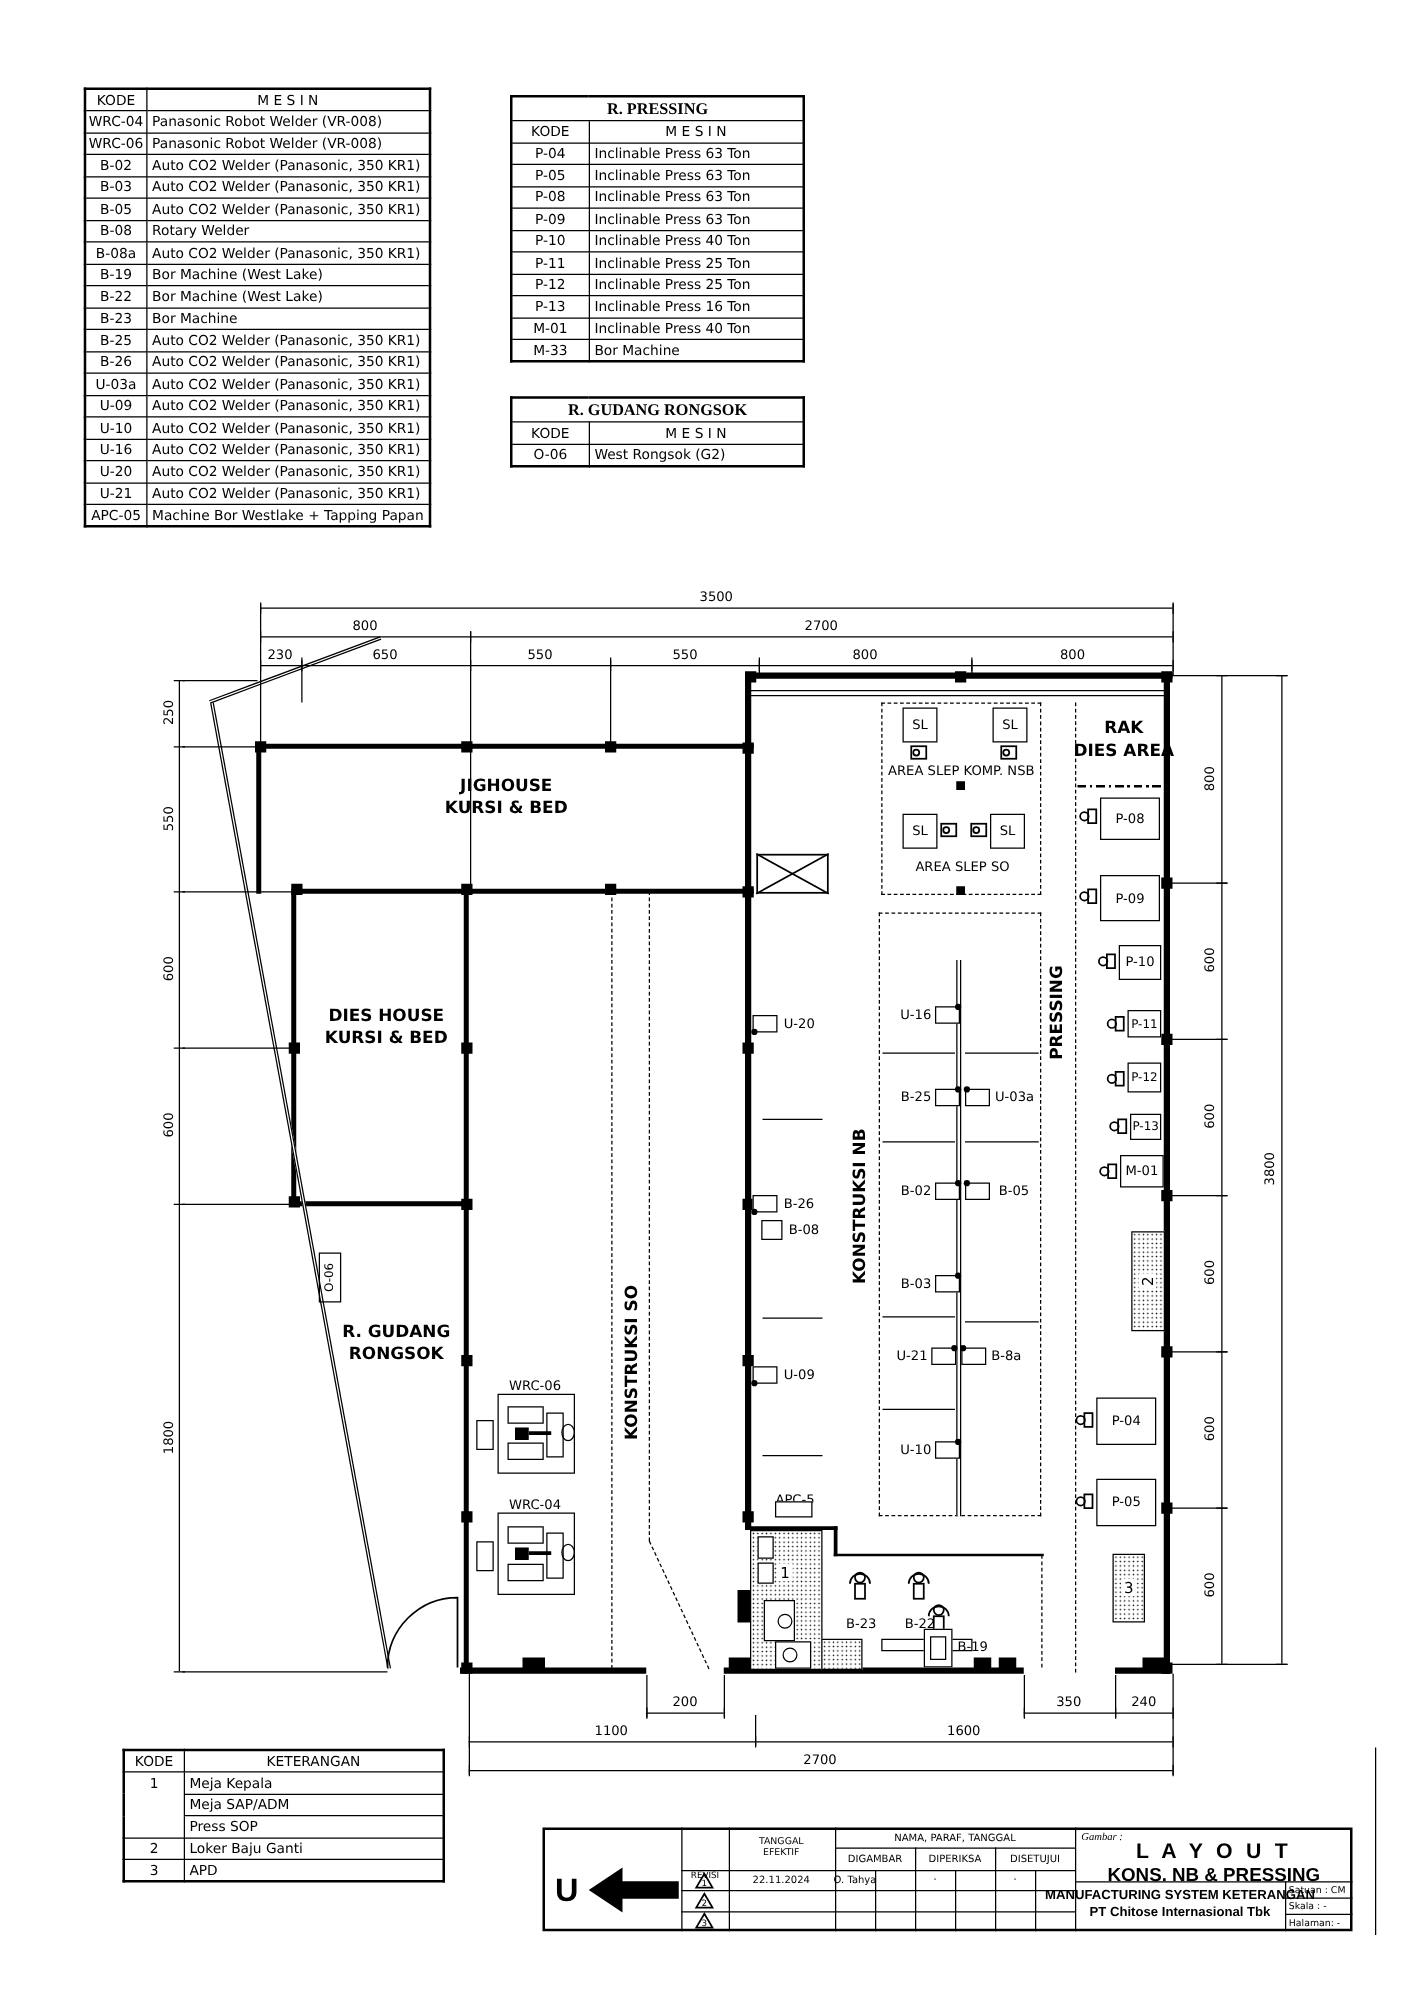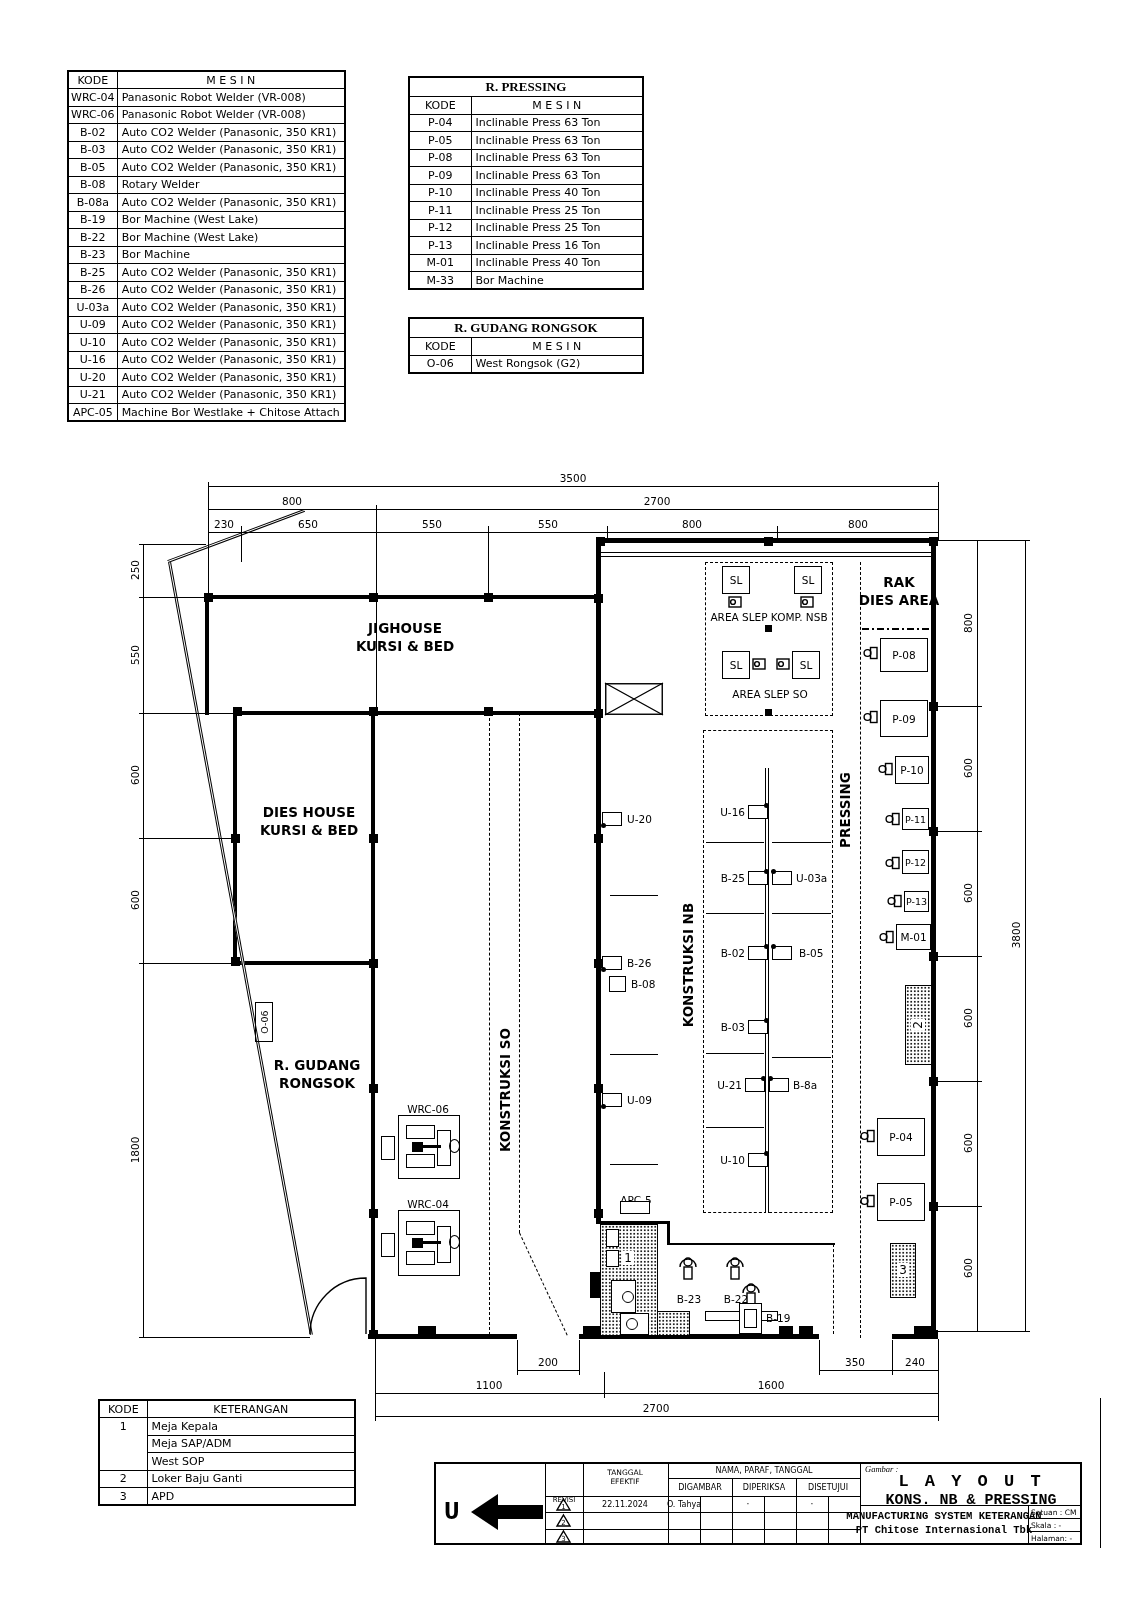--- a/index.html
+++ b/index.html
@@ -28,21 +28,21 @@
 .hx{position:absolute;border:1.2px solid #000;background-image:radial-gradient(#000 .6px,transparent .75px);background-size:3.5px 3.5px;background-color:#fff}
 .wb{position:absolute;background:#fff;border:1.2px solid #000}
 .tkv{position:absolute;width:1px;height:9px;background:#000}
 .tkh{position:absolute;width:9px;height:1px;background:#000}
 .tbl{position:absolute;border-collapse:collapse;background:#fff;border:2px solid #000}
 .tbl th,.tbl td{border:1.4px solid #000;font-size:11px;font-weight:normal;padding:1px 4px;height:17.5px;white-space:nowrap;text-align:left}
 .tbl .c0{text-align:center;padding:1px 2px}
 .tbl th{text-align:center}
 .ttl{font-family:"Liberation Serif",serif;font-weight:bold !important;font-size:13px !important}
 .kt td.c0.blank{border-top:hidden}
-.serif{font-family:Liberation Mono, monospace;font-weight:bold}
+.serif{font-family:Liberation Sans, sans-serif;font-weight:bold}
 svg{position:absolute;overflow:visible}
 svg *{stroke:#000;fill:none;stroke-width:1.4}
 svg .f{fill:#000;stroke:none}
 </style>
 </head>
 <body>
 
 <svg width="0" height="0" style="position:absolute">
     <defs>
 <g id="op">
@@ -142,21 +142,21 @@
         <tr>
           <td class="c0">U-20</td>
           <td>Auto CO2 Welder (Panasonic, 350 KR1)</td>
         </tr>
         <tr>
           <td class="c0">U-21</td>
           <td>Auto CO2 Welder (Panasonic, 350 KR1)</td>
         </tr>
         <tr>
           <td class="c0">APC-05</td>
-          <td>Machine Bor Westlake + Chitose Attach</td>
+          <td>Machine Bor Westlake + Tapping Papan</td>
         </tr>
       </tbody>
 </table>
 
 <table class="tbl" style="left:408px;top:76px;width:236px">
 <colgroup>
         <col style="width:62px">
         <col>
       </colgroup>
 <thead>
@@ -249,21 +249,21 @@
         <tr>
           <td class="c0">1</td>
           <td>Meja Kepala</td>
         </tr>
         <tr>
           <td class="c0 blank"></td>
           <td>Meja SAP/ADM</td>
         </tr>
         <tr>
           <td class="c0 blank"></td>
-          <td>West SOP</td>
+          <td>Press SOP</td>
         </tr>
         <tr>
           <td class="c0">2</td>
           <td>Loker Baju Ganti</td>
         </tr>
         <tr>
           <td class="c0">3</td>
           <td>APD</td>
         </tr>
       </tbody>

